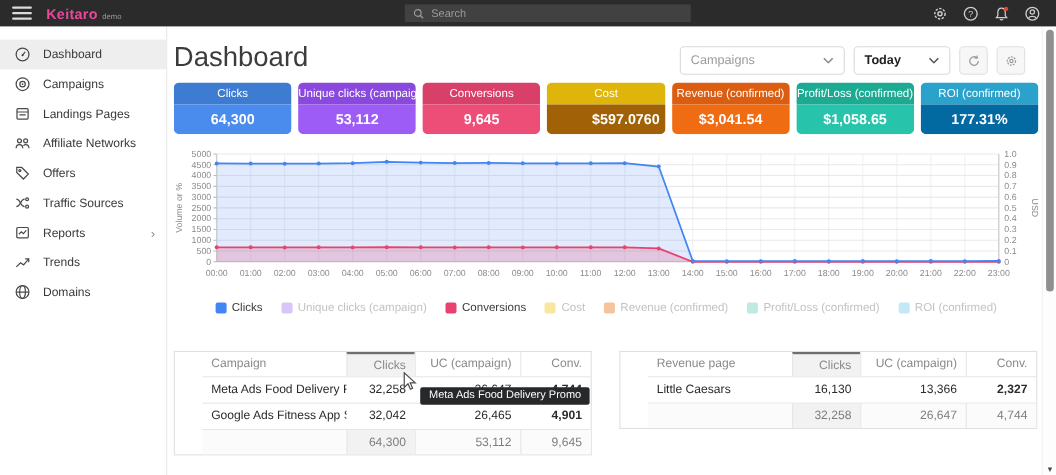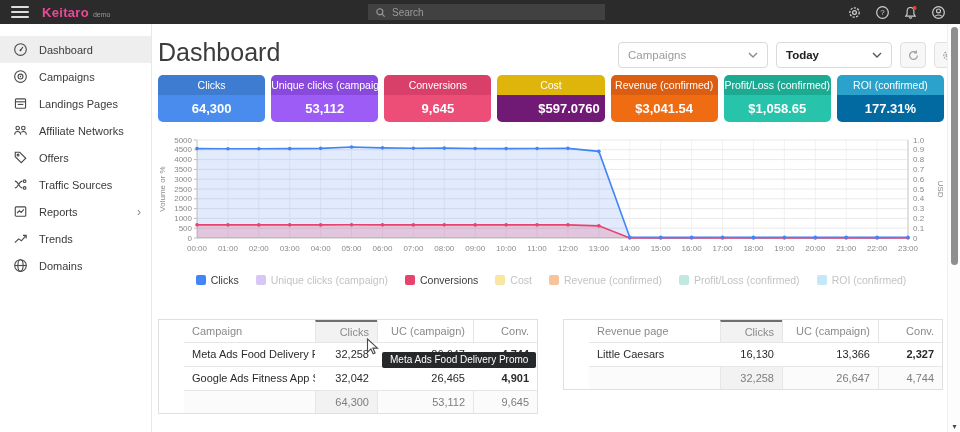--- a/index.html
+++ b/index.html
@@ -9,21 +9,21 @@
 
   
   #topbar { position:absolute; left:0; top:0; width:960px; height:24px;
             background:#2b2b2b; display:flex; align-items:center; z-index:10; }
   .hamburger { width:18px; height:12px; margin-left:11px; display:flex;
                flex-direction:column; justify-content:space-between; cursor:pointer; }
   .hamburger span { display:block; height:2px; background:#dcdcdc; border-radius:1px; }
   .brand { margin-left:13px; display:flex; align-items:baseline; cursor:pointer; }
   .brand b { color:#ec4899; font-size:13px; letter-spacing:.3px; }
   .brand i { font-style:normal; color:#9a9a9a; font-size:7px; margin-left:4px; }
-  .search { position:absolute; left:368px; top:4px; width:237px; height:16px;
+  .search { position:absolute; left:368px; top:4px; width:260px; height:16px;
             background:#414141; border-radius:0; display:flex; align-items:center;
             padding-left:7px; }
   .search .ph { color:#9b9b9b; font-size:10px; margin-left:6px; }
   .topbar-icons { position:absolute; right:14px; top:0; height:24px; display:flex;
                   align-items:center; gap:13px; }
   .tbicon { position:relative; width:15px; height:15px; cursor:pointer; }
 
   
   #sidebar { position:absolute; left:0; top:24px; width:152px; height:408px;
              background:#fff; border-right:1px solid #e8e8e8; padding-top:12px; }
@@ -34,21 +34,21 @@
   .nav-item .chev { position:absolute; right:10px; color:#8a8a8a; font-size:12px; }
 
   
   #page-title { position:absolute; left:158px; top:38px; font-size:25px;
                 color:#3c3c3c; font-weight:400; }
   #filters { position:absolute; left:618px; top:42px; display:flex; gap:8px; }
   .select { height:26px; border:1px solid #d9d9d9; border-radius:4px; background:#fff;
             display:flex; align-items:center; justify-content:space-between;
             padding:0 9px; font-size:11.5px; cursor:pointer; }
   .sel-campaigns { width:150px; color:#9b9b9b; }
-  .sel-date { width:116px; color:#222; font-weight:bold; }
+  .sel-date { width:88px; color:#222; font-weight:bold; }
   .iconbtn { width:26px; height:26px; border:1px solid #e0e0e0; border-radius:4px;
              background:#f7f7f7; display:flex; align-items:center; justify-content:center;
              cursor:pointer; }
 
   
   #cards { position:absolute; left:158px; top:75px; width:786px; display:flex; gap:6px; }
   .card { flex:1; height:47px; border-radius:5px; overflow:hidden; text-align:center;
           color:#fff; cursor:pointer; }
   .card .clabel { font-size:10.5px; line-height:20px; height:20px; white-space:nowrap; }
   .card .cvalue { font-size:13px; font-weight:bold; line-height:27px; }
@@ -261,21 +261,21 @@
       <div class="card">
         <div class="clabel" style="background: rgb(138, 73, 221);">Unique clicks (campaign)</div>
         <div class="cvalue" style="background: rgb(157, 92, 245);">53,112</div>
       </div>
       <div class="card">
         <div class="clabel" style="background: rgb(216, 64, 105);">Conversions</div>
         <div class="cvalue" style="background: rgb(236, 78, 120);">9,645</div>
       </div>
       <div class="card">
         <div class="clabel" style="background: rgb(223, 181, 12);">Cost</div>
-        <div class="cvalue" style="background: #701a75; padding-left: 36px;">$597.0760</div>
+        <div class="cvalue" style="background: #a16207; padding-left: 36px;">$597.0760</div>
       </div>
       <div class="card">
         <div class="clabel" style="background: rgb(218, 93, 18);">Revenue (confirmed)</div>
         <div class="cvalue" style="background: rgb(240, 108, 19);">$3,041.54</div>
       </div>
       <div class="card">
         <div class="clabel" style="background: rgb(29, 170, 146);">Profit/Loss (confirmed)</div>
         <div class="cvalue" style="background: rgb(40, 195, 171);">$1,058.65</div>
       </div>
       <div class="card">

